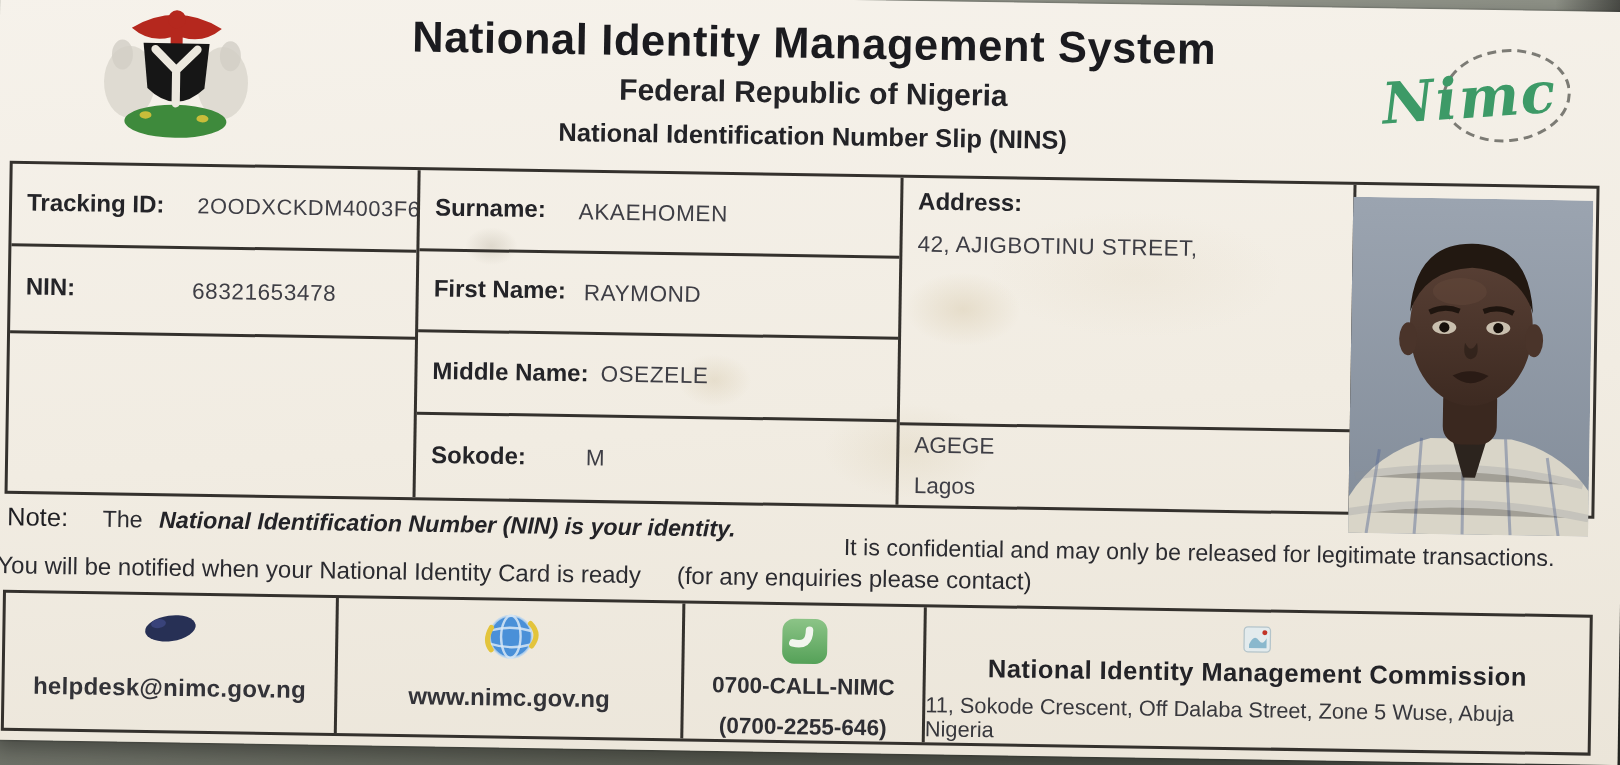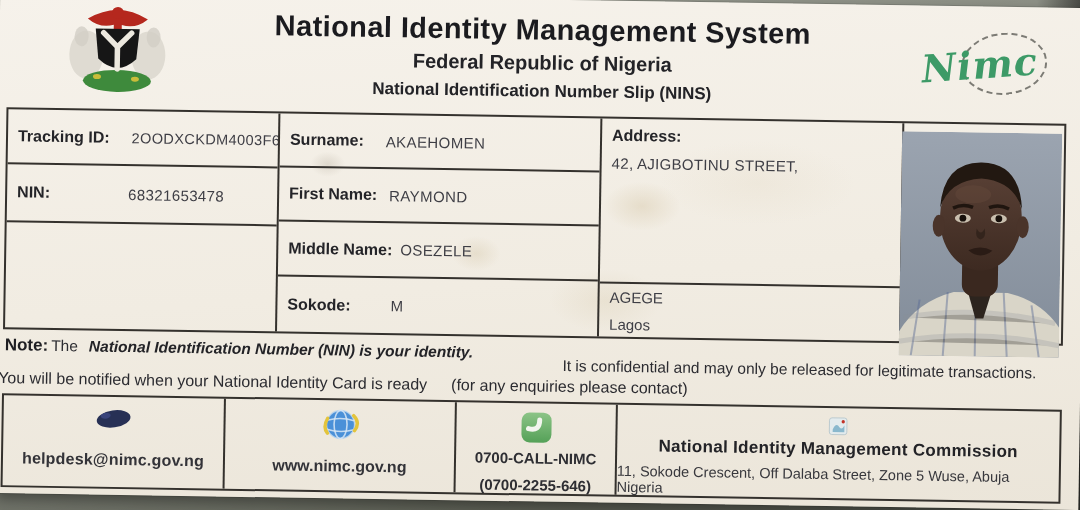--- a/index.html
+++ b/index.html
@@ -47,22 +47,22 @@
   .fvalue { font-size:15px; color:#3e3e45; letter-spacing:.4px; margin-left:22px; white-space:nowrap; }
   .r55 { height:55px; } .r58 { height:58px; } .r54 { height:54px; } .rfill { flex:1; }
   .addr-top { height:165px; border-bottom:2px solid #34312d; padding:8px 0 0 10px; }
   .addr-line1 { font-size:15px; color:#3e3e45; margin-top:10px; letter-spacing:.3px; }
   .addr-bottom { flex:1; padding:5px 0 0 10px; }
   .addr-bottom div { font-size:15px; color:#3e3e45; }
   .addr-bottom div + div { margin-top:10px; }
   .photo { position:absolute; left:904px; top:126px; width:160px; height:224px; z-index:3; }
   
   .note-line { left:10px; top:344px; display:flex; align-items:baseline; white-space:nowrap; }
-  .note-label { font-size:17px; font-weight:bold; color:#1f1f23;text-align:right; }
-  .note-lead { font-size:15.5px; margin-left:3px; color:#2c2c31; }
+  .note-label { font-size:17px; font-weight:normal; color:#1f1f23;text-align:right; }
+  .note-lead { font-size:15.5px; margin-left:23px; color:#2c2c31; }
   .note-emph { font-size:15.5px; font-weight:bold; font-style:italic; margin-left:11px; color:#232327; }
   .note-conf { left:568px; top:357px; font-size:15.5px; color:#2c2c31; white-space:nowrap; }
   .notify-line { left:4px; top:378px; font-size:16px; color:#2b2b30; white-space:nowrap; }
   .notify-line .gap { display:inline-block; width:24px; }
   
   .contact-table { left:8px; top:402px; width:1060px; height:94px;
                    border:2px solid #34312d; display:flex; }
   .ccell { display:flex; flex-direction:column; align-items:center; }
   .ccell + .ccell { border-left:2px solid #34312d; }
   .cc1 { width:220px; } .cc2 { width:231px; } .cc3 { width:161px; } .cc4 { flex:1; }

